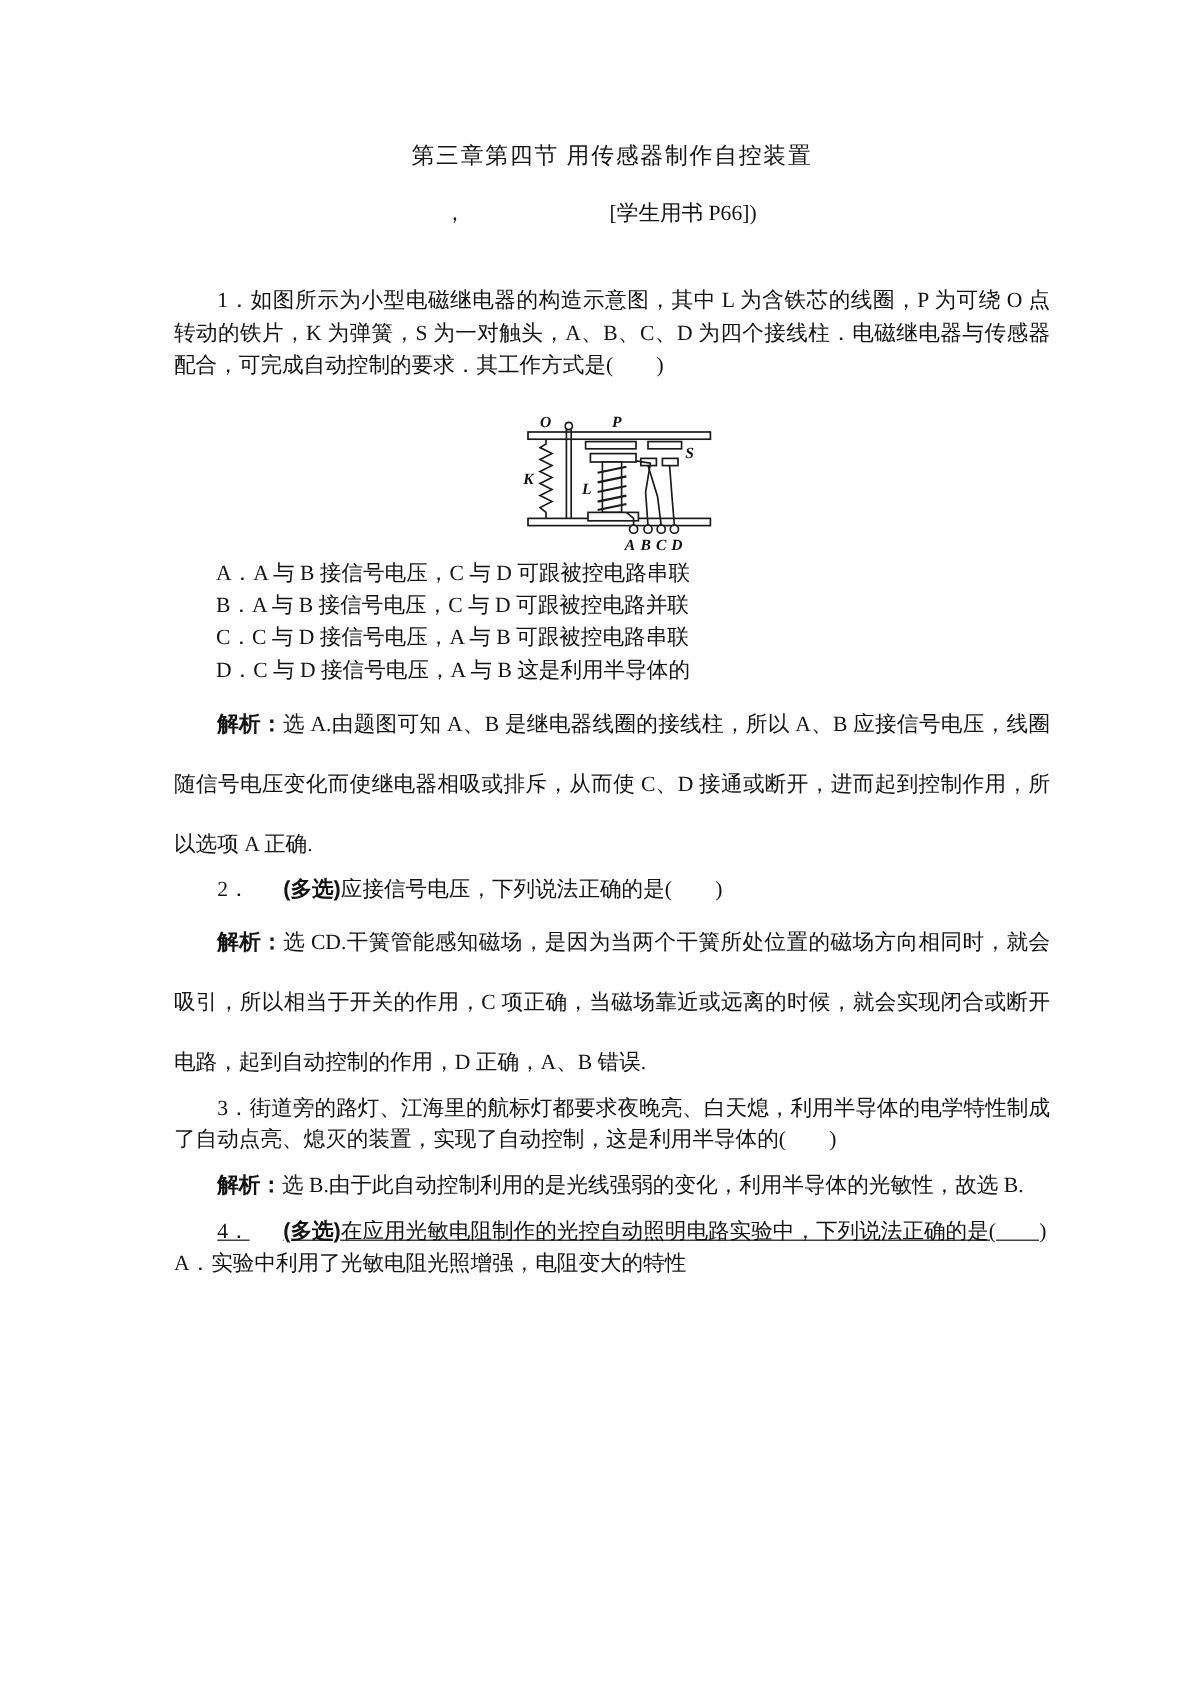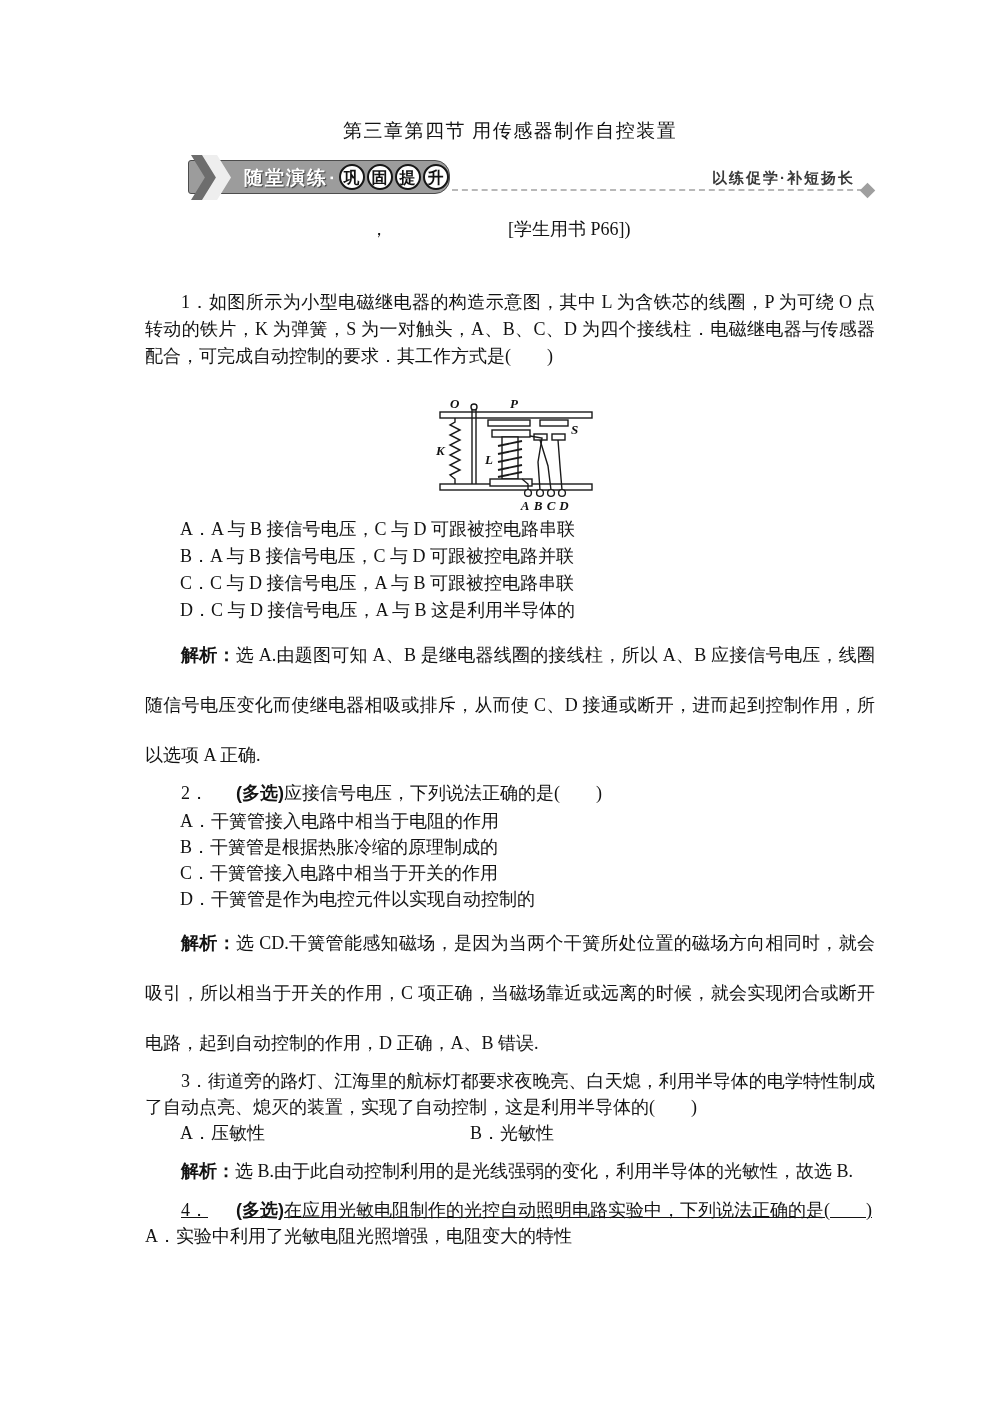--- a/index.html
+++ b/index.html
@@ -63,35 +63,20 @@
   .figure-wrap svg{display:block;}
   .fig-label{font-family:"Liberation Serif","DejaVu Serif",serif;font-style:italic;font-weight:bold;font-size:13px;fill:#111;}
 </style>
 </head>
 <body>
 
 <div class="page">
 
   <h1 class="doc-title">第三章第四节 用传感器制作自控装置</h1>
 
-  <div class="banner">
-    <span class="chev chev-back"></span>
-    <span class="chev chev-front"></span>
-    <div class="banner-bar">
-      <span class="banner-title">随堂演练</span>
-      <span class="banner-sep">▪</span>
-      <span class="banner-circle">巩</span>
-      <span class="banner-circle">固</span>
-      <span class="banner-circle">提</span>
-      <span class="banner-circle">升</span>
-    </div>
-    <span class="banner-dotline"></span>
-    <span class="banner-right">以练促学·补短扬长</span>
-    <span class="banner-diamond"></span>
-  </div>
 
   <div class="bookref">
     <span class="bookref-comma">，</span>
     <span class="bookref-text">[学生用书 P66])</span>
   </div>
 
   <p class="stem stem-q1">1．如图所示为小型电磁继电器的构造示意图，其中 L 为含铁芯的线圈，P 为可绕 O 点转动的铁片，K 为弹簧，S 为一对触头，A、B、C、D 为四个接线柱．电磁继电器与传感器配合，可完成自动控制的要求．其工作方式是(　　)</p>
 
   <div class="figure-wrap">
     <svg width="190" height="118" viewBox="0 0 190 118">
@@ -151,35 +136,25 @@
     <li>A．A 与 B 接信号电压，C 与 D 可跟被控电路串联</li>
     <li>B．A 与 B 接信号电压，C 与 D 可跟被控电路并联</li>
     <li>C．C 与 D 接信号电压，A 与 B 可跟被控电路串联</li>
     <li>D．C 与 D 接信号电压，A 与 B 这是利用半导体的</li>
   </ul>
 
   <p class="analysis"><span class="analysis-label">解析：</span><span>选 A.由题图可知 A、B 是继电器线圈的接线柱，所以 A、B 应接信号电压，线圈随信号电压变化而使继电器相吸或排斥，从而使 C、D 接通或断开，进而起到控制作用，所以选项 A 正确.</span></p>
 
   <p class="stem stem-q2"><span>2．</span><span class="duoxuan">(多选)</span><span>应接信号电压，下列说法正确的是(　　)</span></p>
 
-  <ul class="options options-tight">
-    <li>A．干簧管接入电路中相当于电阻的作用</li>
-    <li>B．干簧管是根据热胀冷缩的原理制成的</li>
-    <li>C．干簧管接入电路中相当于开关的作用</li>
-    <li>D．干簧管是作为电控元件以实现自动控制的</li>
-  </ul>
 
   <p class="analysis"><span class="analysis-label">解析：</span><span>选 CD.干簧管能感知磁场，是因为当两个干簧所处位置的磁场方向相同时，就会吸引，所以相当于开关的作用，C 项正确，当磁场靠近或远离的时候，就会实现闭合或断开电路，起到自动控制的作用，D 正确，A、B 错误.</span></p>
 
   <p class="stem stem-q3">3．街道旁的路灯、江海里的航标灯都要求夜晚亮、白天熄，利用半导体的电学特性制成了自动点亮、熄灭的装置，实现了自动控制，这是利用半导体的(　　)</p>
 
-  <div class="opt-grid">
-    <span class="col-a">A．压敏性</span>
-    <span>B．光敏性</span>
-  </div>
 
   <p class="analysis-single"><span class="analysis-label">解析：</span><span>选 B.由于此自动控制利用的是光线强弱的变化，利用半导体的光敏性，故选 B.</span></p>
 
   <p class="stem stem-q4"><span>4．</span><span class="duoxuan">(多选)</span><span>在应用光敏电阻制作的光控自动照明电路实验中，下列说法正确的是(　　)</span></p>
 
   <p class="stem optA-q4">A．实验中利用了光敏电阻光照增强，电阻变大的特性</p>
 
 </div>
 
 </body></html>

